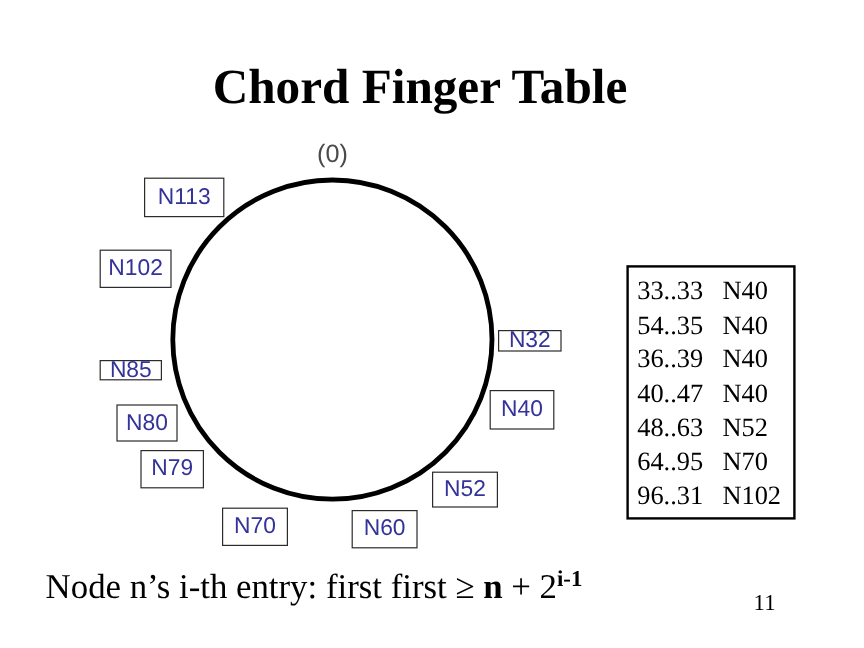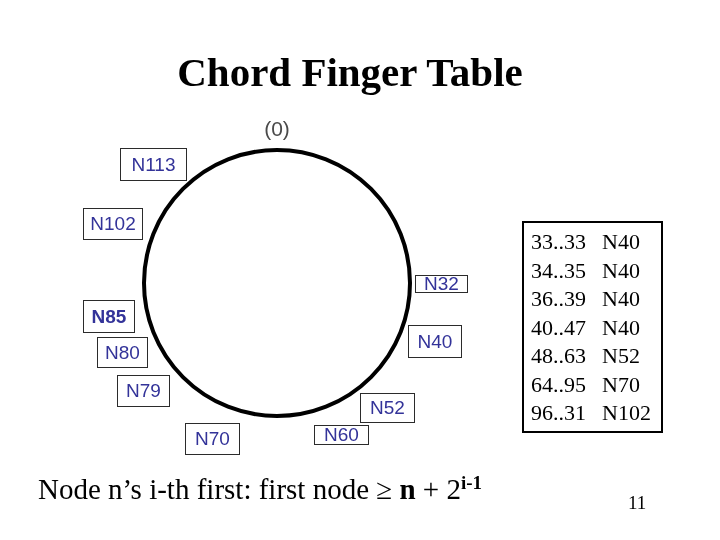--- a/index.html
+++ b/index.html
@@ -60,25 +60,25 @@
     box-sizing: border-box;
     border: 1px solid #2b2b2b;
     background: #ffffff;
     color: #333399;
     font-family: "Liberation Sans", sans-serif;
     font-size: 19px;
     z-index: 2;
   }
   #n113 { left: 120px; top: 148px; width: 67px; height: 33px; }
   #n102 { left:  83px; top: 208px; width: 60px; height: 32px; }
-  #n85  { left:  83px; top: 300px; width: 52px; height: 33px; font-weight: bold; }
+  #n85  { left:  83px; top: 300px; width: 52px; height: 17px; }
   #n80  { left:  97px; top: 337px; width: 51px; height: 31px; }
   #n79  { left: 117px; top: 375px; width: 53px; height: 32px; }
   #n70  { left: 185px; top: 423px; width: 55px; height: 32px; }
-  #n60  { left: 293px; top: 425px; width: 55px; height: 20px; margin-left: 21px; }
+  #n60  { left: 293px; top: 425px; width: 55px; height: 32px; }
   #n52  { left: 360px; top: 393px; width: 55px; height: 30px; }
   #n40  { left: 408px; top: 325px; width: 54px; height: 33px; }
   #n32  { left: 415px; top: 275px; width: 53px; height: 18px; }
 
   
   .ft-header {
     position: absolute;
     left: 510px;
     top: 127px;
     width: 165px;
@@ -160,21 +160,21 @@
   <div class="node" id="n40">N40</div>
   <div class="node" id="n32">N32</div>
 
 
   <div class="ft-box">
     <div class="ft-row">
       <span class="ft-interval">33..33</span>
       <span class="ft-node">N40</span>
     </div>
     <div class="ft-row">
-      <span class="ft-interval">34..35</span>
+      <span class="ft-interval">54..35</span>
       <span class="ft-node">N40</span>
     </div>
     <div class="ft-row">
       <span class="ft-interval">36..39</span>
       <span class="ft-node">N40</span>
     </div>
     <div class="ft-row">
       <span class="ft-interval">40..47</span>
       <span class="ft-node">N40</span>
     </div>
@@ -186,18 +186,18 @@
       <span class="ft-interval">64..95</span>
       <span class="ft-node">N70</span>
     </div>
     <div class="ft-row">
       <span class="ft-interval">96..31</span>
       <span class="ft-node">N102</span>
     </div>
   </div>
 
   <div class="footer-formula">
-    <span>Node n’s i-th first: first node </span><span>≥ </span><span class="bold-n">n</span><span> + 2</span><span class="sup">i-1</span>
+    <span>Node n’s i-th entry: first first </span><span>≥ </span><span class="bold-n">n</span><span> + 2</span><span class="sup">i-1</span>
   </div>
 
   <div class="page-number">11</div>
 
 </div>
 
 </body></html>

